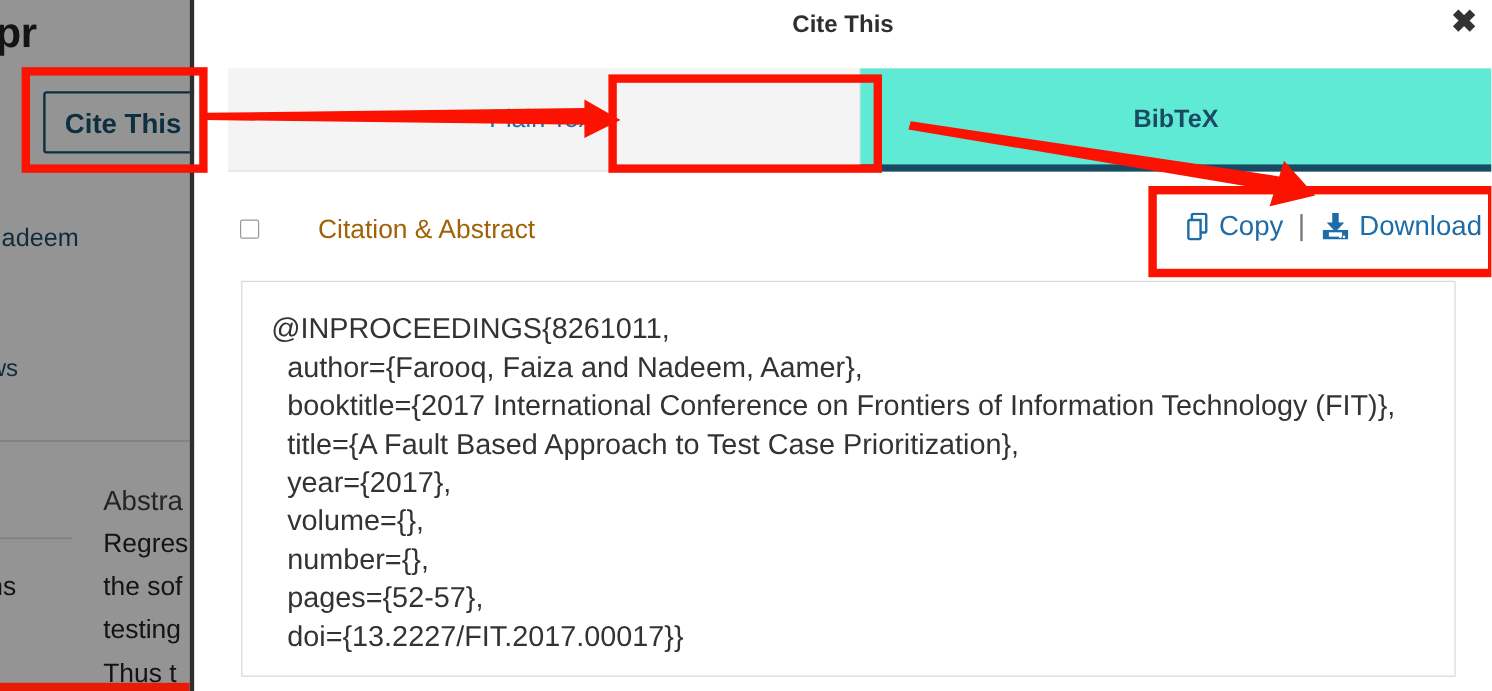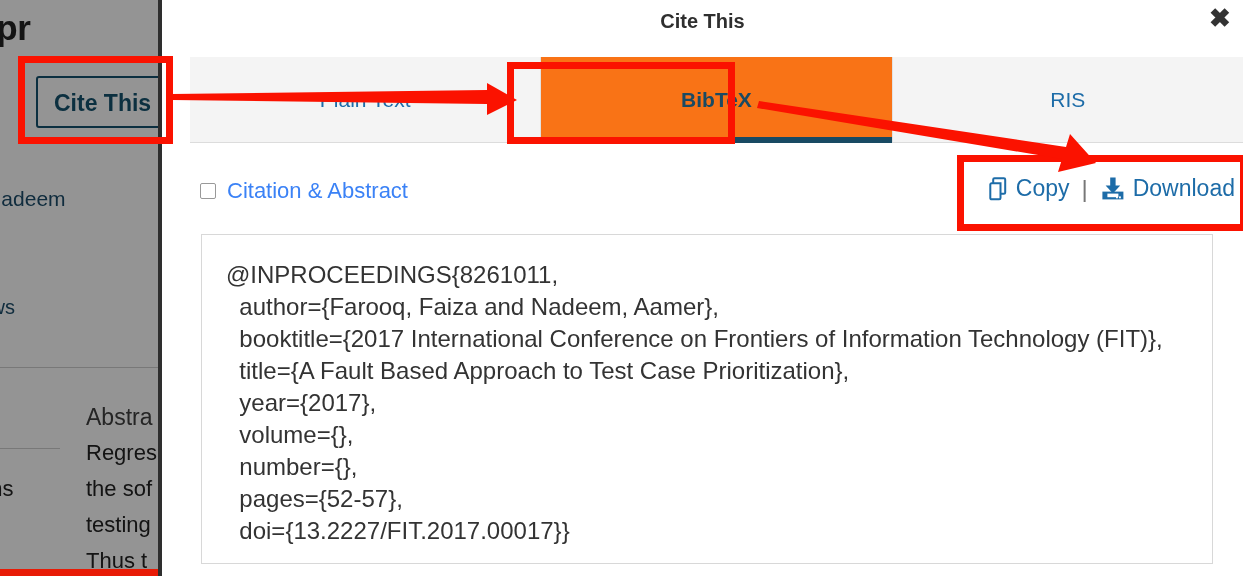--- a/index.html
+++ b/index.html
@@ -194,21 +194,21 @@
     justify-content: center;
     font-size: 21px;
     color: #1d6ca8;
     cursor: pointer;
     border-right: 1px solid #e2e2e2;
     box-sizing: border-box;
     background: #f4f4f4;
   }
   .tab:last-child { border-right: none; }
   .tab.active {
-    background: #f97316;
+    background: #5eead4;
     color: #1b4a63;
     font-weight: bold;
   }
   .tab.active::after {
     content: "";
     position: absolute;
     left: 0; bottom: -1px;
     width: 100%;
     height: 6px;
     background: #184a63;
@@ -226,22 +226,23 @@
     border: 1.5px solid #999;
     border-radius: 2px;
     background: #fff;
     box-sizing: border-box;
     margin-right: 11px;
     cursor: pointer;
     display: inline-block;
   }
   .cite-check-label {
     font-size: 22px;
-    color: #3b82f6;
-    white-space: nowrap;
+    color: #a16207;
+    white-space: nowrap;
+    margin-left: 38px;
   }
 
   .actions {
     position: absolute;
     right: 8px; top: 175px;
     display: flex;
     align-items: center;
     font-size: 23px;
     color: #1d6ca8;
   }
@@ -340,23 +341,20 @@
     <div class="modal-title">Cite This</div>
 
     <button class="close-btn">✖</button>
 
     <div class="tabs">
       <div class="tab">
         <span>Plain Text</span>
       </div>
       <div class="tab active">
         <span>BibTeX</span>
-      </div>
-      <div class="tab">
-        <span>RIS</span>
       </div>
     </div>
 
     <div class="cite-check-row">
       <span class="cb"></span>
       <span class="cite-check-label">Citation &amp; Abstract</span>
     </div>
 
     <div class="actions">
       <span class="action-link">

